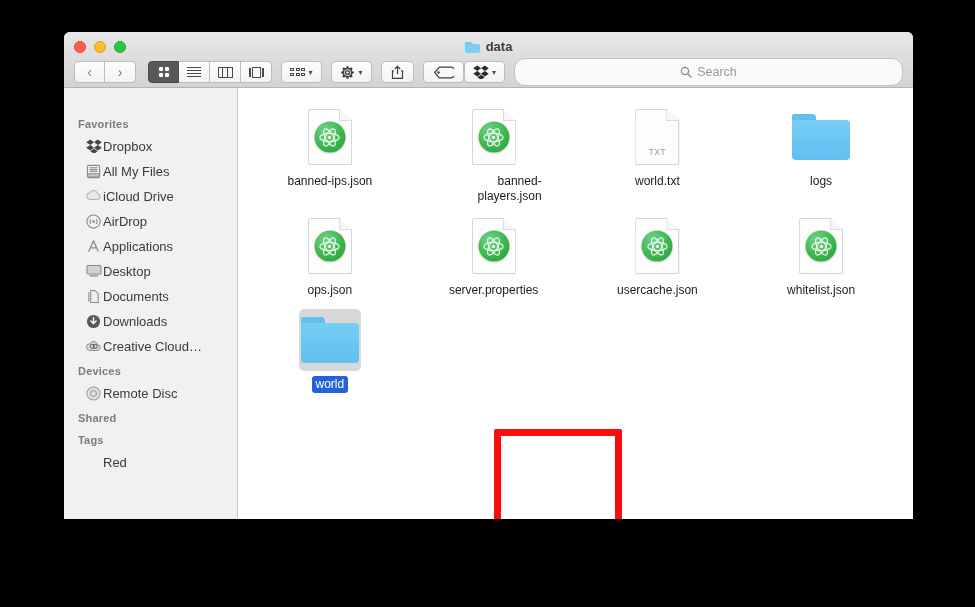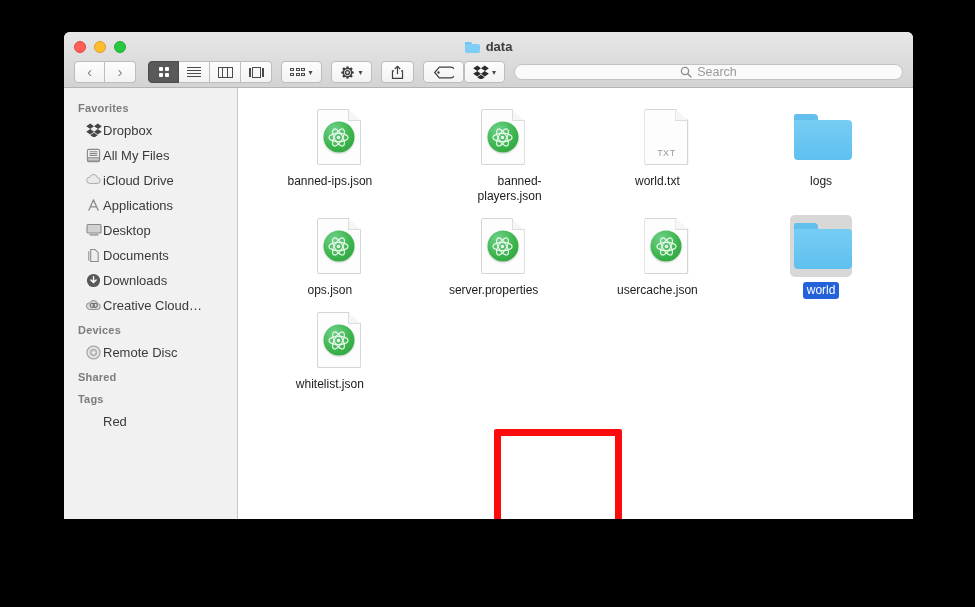--- a/index.html
+++ b/index.html
@@ -102,21 +102,21 @@
   .ico-arrange i { width: 4px; height: 3px; border: 1px solid #4a4a4a; display: block; }
 
   
   #window-body {
     position: absolute; top: 56px; left: 0; right: 0; bottom: 0;
     display: flex;
   }
   #sidebar {
     width: 174px; background: #f1f1f1;
     border-right: 1px solid #c6c6c6;
-    padding-top: 8px; overflow: hidden;
+    padding-top: 24px; overflow: hidden;
   }
   .side-header {
     font-size: 11px; font-weight: bold; color: #7c7c7c;
     padding: 6px 0 4px 14px; letter-spacing: .2px;
   }
   .side-item {
     display: flex; align-items: center; gap: 1px;
     padding: 3px 0 3px 22px;
     font-size: 13px; color: #3a3a3a;
     height: 25px; cursor: default;
@@ -134,22 +134,23 @@
     grid-template-columns: repeat(4, 1fr);
     padding: 14px 10px 0 10px;
     row-gap: 6px;
   }
   .file-cell {
     display: flex; flex-direction: column; align-items: center;
     padding-top: 4px; cursor: default;
   }
   .file-icon-wrap {
     width: 62px; height: 62px;
-    display: flex; align-items: center; justify-content: flex-end;
+    display: flex; align-items: center; justify-content: center;
     border-radius: 5px;
+    font-family: Liberation Mono, monospace;
   }
   .file-cell.selected .file-icon-wrap { background: #d8d8d8; }
   .file-name {
     margin-top: 5px; font-size: 12px; color: #1c1c1c;
     text-align: right; line-height: 15px; max-width: 104px;
     padding: 1px 4px; border-radius: 3px;
   }
   .file-cell.selected .file-name { background: #2362d8; color: #fff; }
 
   
@@ -204,21 +205,21 @@
     width: 128px; height: 116px;
     border: 7px solid #fb0d0d;
     border-radius: 2px;
     pointer-events: none;
   }
 
   
   #search-field {
     margin-left: 9px;
     flex: 1;
-    height: 16px;
+    height: 28px;
     background: #fafafa;
     border: 1px solid #c2c2c2;
     border-radius: 11px;
     display: flex; align-items: center; justify-content: center;
     gap: 5px;
     position: relative;
   }
   #search-placeholder { font-size: 12.5px; color: #9a9a9a; }
 </style>
 </head>
@@ -362,20 +363,30 @@
 
       <div class="side-item">
         <span class="side-icon">
           <svg width="16" height="12" viewBox="0 0 18 13">
             <path d="M4.6 11.5a3.6 3.6 0 0 1-.4-7.2 4.6 4.6 0 0 1 8.8.9 3.1 3.1 0 0 1-.5 6.3z" fill="#eaeaea" stroke="#a9a9a9" stroke-width="1.1"></path>
           </svg>
         </span>
         <span class="side-label">iCloud Drive</span>
       </div>
 
+      <div class="side-item">
+        <span class="side-icon">
+          <svg width="15" height="15" viewBox="0 0 16 16">
+            <circle cx="8" cy="8" r="7" fill="none" stroke="#8a8a8a" stroke-width="1.2"></circle>
+            <path d="M5.4 10.6a3.7 3.7 0 0 1 0-5.2M10.6 5.4a3.7 3.7 0 0 1 0 5.2" fill="none" stroke="#8a8a8a" stroke-width="1.1"></path>
+            <circle cx="8" cy="8" r="1.4" fill="#8a8a8a"></circle>
+          </svg>
+        </span>
+        <span class="side-label">AirDrop</span>
+      </div>
 
       <div class="side-item">
         <span class="side-icon">
           <svg width="15" height="15" viewBox="0 0 16 16">
             <path d="M8 2l5 11M8 2L3 13M5 9.5h6" fill="none" stroke="#8a8a8a" stroke-width="1.3" stroke-linecap="round"></path>
           </svg>
         </span>
         <span class="side-label">Applications</span>
       </div>
 
@@ -548,47 +559,47 @@
                   <ellipse cx="12" cy="12" rx="10.5" ry="4.4" fill="none" stroke="#e7f7ea" stroke-width="1.3" transform="rotate(60 12 12)"></ellipse>
                   <ellipse cx="12" cy="12" rx="10.5" ry="4.4" fill="none" stroke="#e7f7ea" stroke-width="1.3" transform="rotate(120 12 12)"></ellipse>
                   <circle cx="12" cy="12" r="1.9" fill="#e7f7ea"></circle>
                 </svg>
               </div>
             </div>
           </div>
           <div class="file-name">usercache.json</div>
         </div>
 
-        <div class="file-cell selected">
-          <div class="file-icon-wrap">
-            <div class="folder-icon">
-              <div class="folder-tab"></div>
-                <div class="folder-body"></div>
-            </div>
-          </div>
-          <div class="file-name">world</div>
-        </div>
-
         <div class="file-cell">
           <div class="file-icon-wrap">
             <div class="doc-icon">
               <div class="doc-page"></div>
                 <div class="doc-fold"></div>
               <div class="atom-badge">
                 <svg width="22" height="22" viewBox="0 0 24 24">
                   <ellipse cx="12" cy="12" rx="10.5" ry="4.4" fill="none" stroke="#e7f7ea" stroke-width="1.3"></ellipse>
                   <ellipse cx="12" cy="12" rx="10.5" ry="4.4" fill="none" stroke="#e7f7ea" stroke-width="1.3" transform="rotate(60 12 12)"></ellipse>
                   <ellipse cx="12" cy="12" rx="10.5" ry="4.4" fill="none" stroke="#e7f7ea" stroke-width="1.3" transform="rotate(120 12 12)"></ellipse>
                   <circle cx="12" cy="12" r="1.9" fill="#e7f7ea"></circle>
                 </svg>
               </div>
             </div>
           </div>
           <div class="file-name">whitelist.json</div>
         </div>
 
+        <div class="file-cell selected">
+          <div class="file-icon-wrap">
+            <div class="folder-icon">
+              <div class="folder-tab"></div>
+                <div class="folder-body"></div>
+            </div>
+          </div>
+          <div class="file-name">world</div>
+        </div>
+
       </div>
 
       <div id="annotation-box"></div>
     </div>
 
   </div>
 </div>
 
 </body></html>

